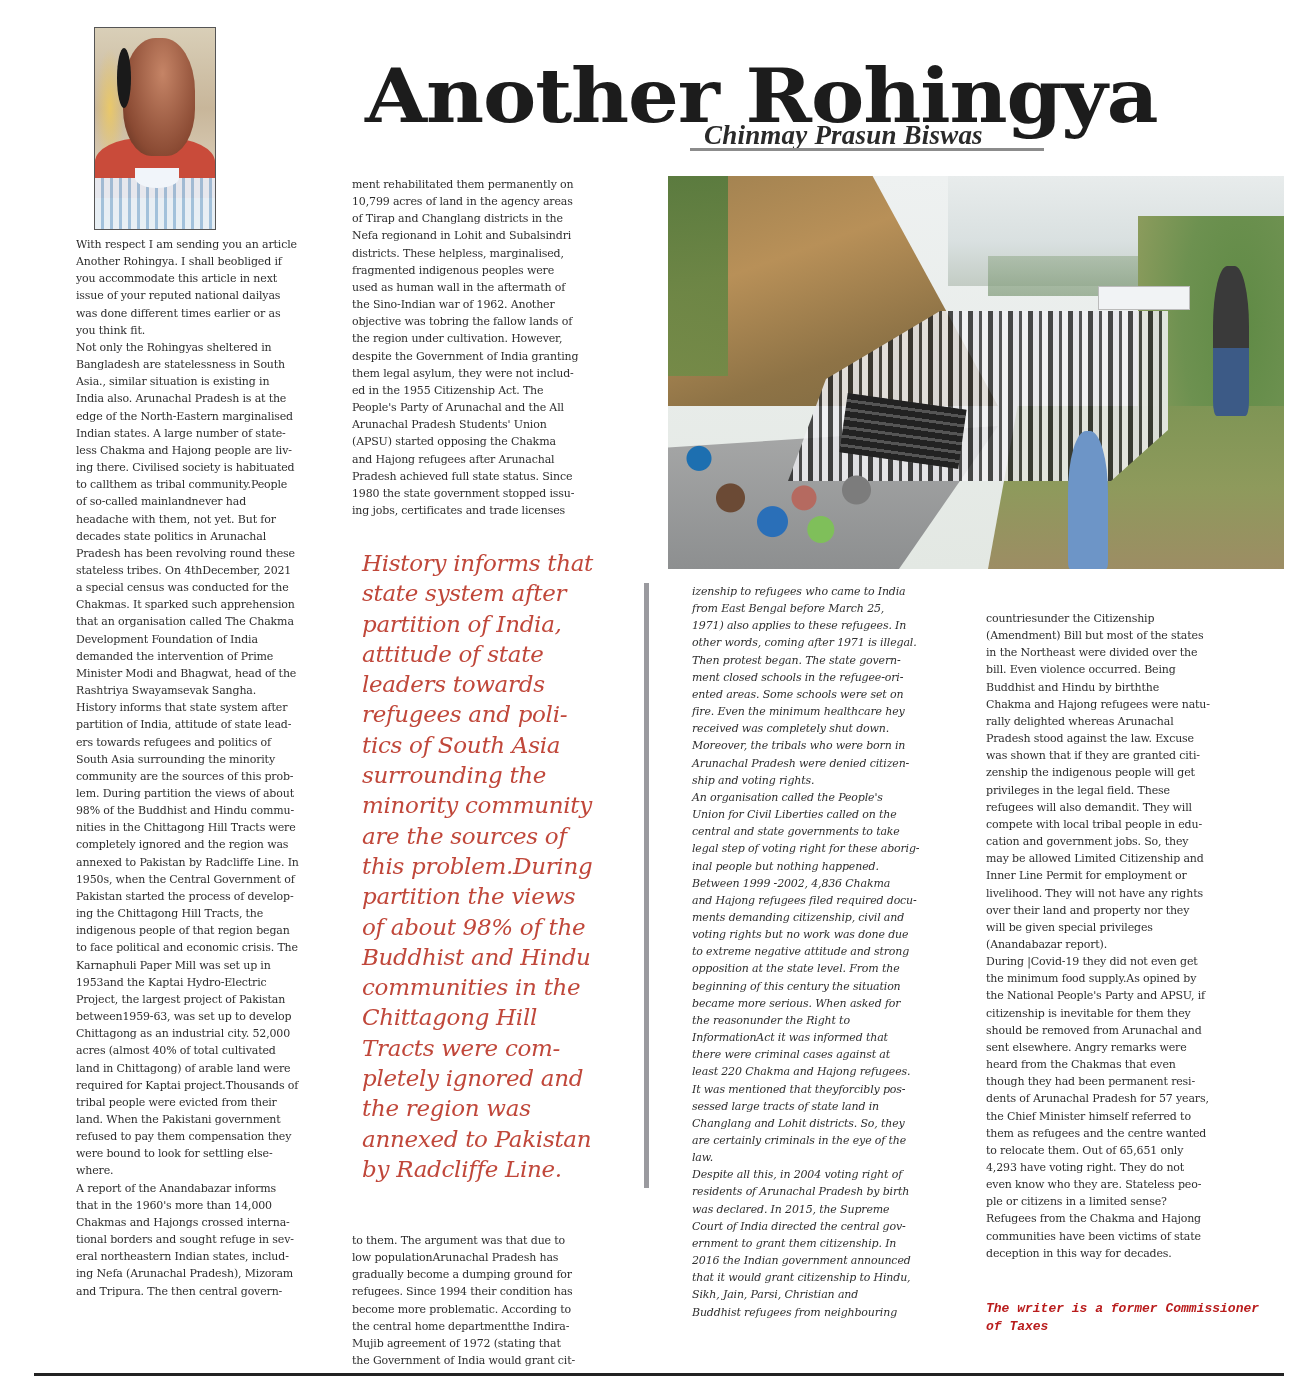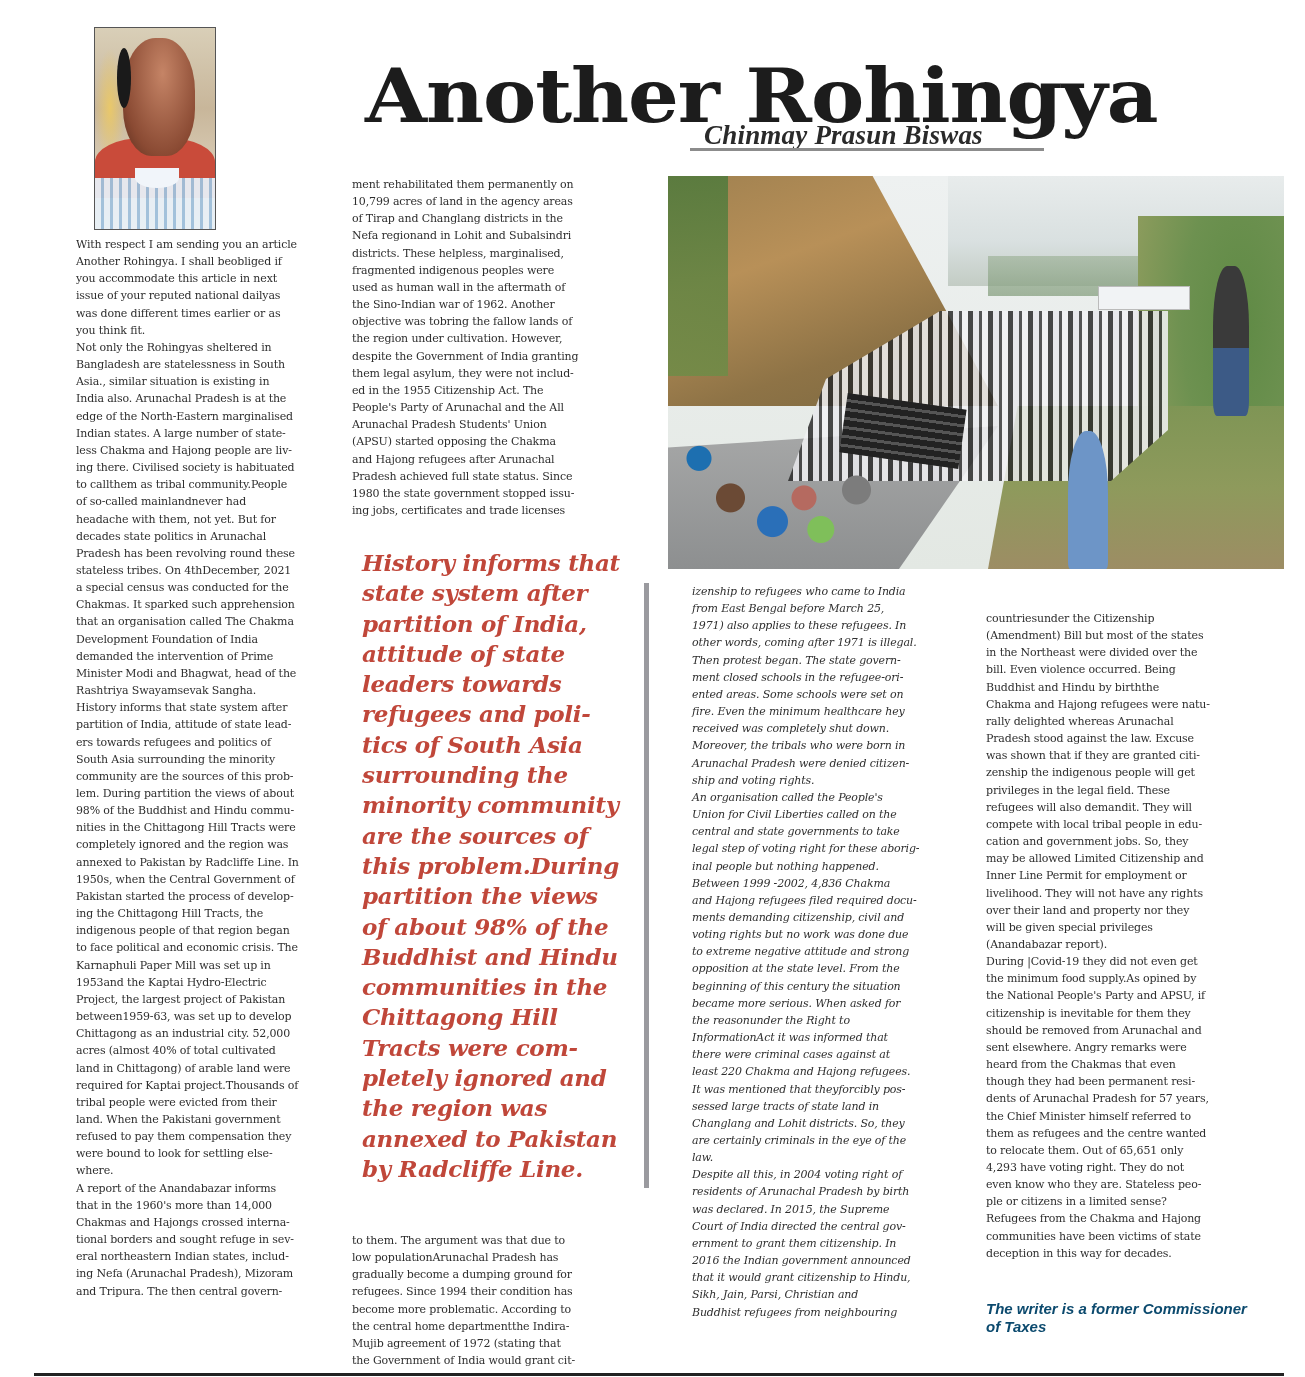--- a/index.html
+++ b/index.html
@@ -33,21 +33,21 @@
   .col { position: absolute; font-family: "DejaVu Serif", "Liberation Serif", serif; font-size: 11px; line-height: 17.15px; color: #2e2e2e; white-space: pre-line; letter-spacing: -0.15px; }
 
   .col1 { left: 40px; top: 236px; width: 290px; margin-left: 36px; }
   .col2a { left: 352px; top: 176px; width: 300px; }
   .col2b { left: 352px; top: 1212px; width: 300px; margin-top: 20px; }
   .col3 { left: 692px; top: 583px; width: 300px; font-style: italic; }
   .col4 { left: 986px; top: 610px; width: 300px; }
 
   .pullquote {
     position: absolute; left: 362px; top: 548px; width: 275px;
-    font-family: "DejaVu Serif", "Liberation Serif", serif; font-style: italic; font-weight: bold;
+    font-family: "DejaVu Serif", "Liberation Serif", serif; font-style: italic; font-weight: normal;
     font-size: 23px; line-height: 30.3px; color: #c0473a; white-space: pre-line; letter-spacing: -0.3px;
   }
   .vrule { position: absolute; left: 644px; top: 583px; width: 5px; height: 605px; background: #9a9a9f; }
 
   .news-photo {
     position: absolute; left: 668px; top: 176px; width: 616px; height: 393px; overflow: hidden;
     background: linear-gradient(180deg, #eef1f1 0%, #e3e8e3 100%);
   }
   .np-cliff { position:absolute; left:0; top:0; width:330px; height:230px; background: linear-gradient(160deg, #a08150 0%, #b89058 35%, #8e7346 70%, #7a6840 100%); clip-path: polygon(0 0, 62% 0, 100% 100%, 0 100%); }
   .np-cliff-veg { position:absolute; left:0; top:0; width:60px; height:200px; background: linear-gradient(180deg, #4f7a3c, #6e8c47); opacity:.85; }
@@ -66,22 +66,22 @@
       radial-gradient(circle at 60% 55%, #b56a60 0 12px, transparent 13px),
       radial-gradient(circle at 68% 75%, #7fbf5a 0 13px, transparent 14px),
       radial-gradient(circle at 85% 50%, #7c7c7c 0 14px, transparent 15px); }
   .np-person-right { position:absolute; left:545px; top:90px; width:36px; height:150px; background: linear-gradient(180deg, #3a3a3a 0 55%, #3c5a86 55% 100%); border-radius: 40% 40% 10% 10%; }
   .np-person-blue { position:absolute; left:400px; top:255px; width:40px; height:138px; background: #6d95c7; border-radius: 45% 45% 5% 5%; }
 
   .bottom-rule { position: absolute; left: 34px; top: 1373px; width: 1250px; height: 3px; background: #222; }
 
   .credit {
     position: absolute; left: 986px; top: 1300px; width: 290px;
-    font-family: Liberation Sans, sans-serif; font-style: italic; font-weight: bold;
-    font-size: 15px; line-height: 18px; color: #0c4a6e; white-space: pre-line;
+    font-family: Liberation Mono, monospace; font-style: italic; font-weight: bold;
+    font-size: 13px; line-height: 18px; color: #b91c1c; white-space: pre-line;
   }
 </style>
 </head>
 <body>
 
 <h1 class="headline">Another Rohingya</h1>
 
 <div class="author-photo" aria-label="author-portrait">
   <div class="bgglow"></div>
   <div class="chair"></div>

